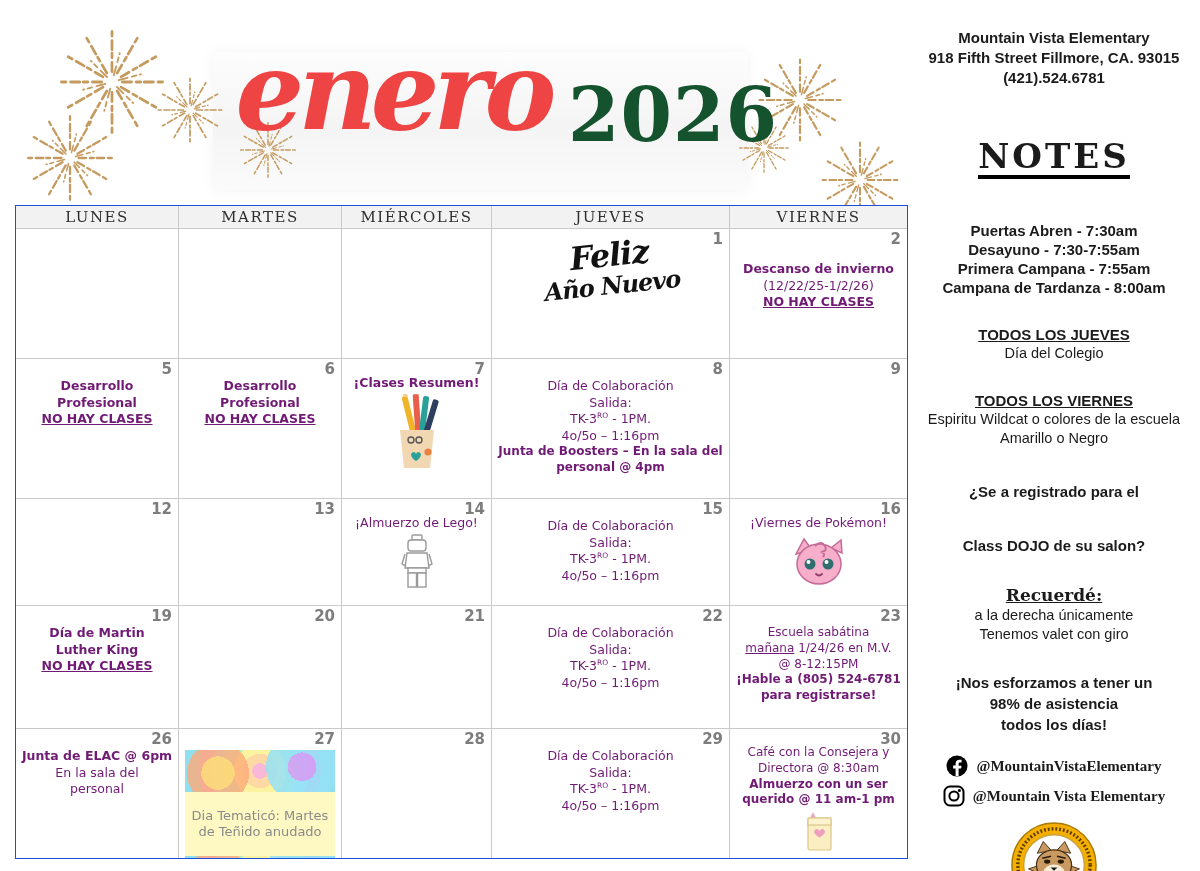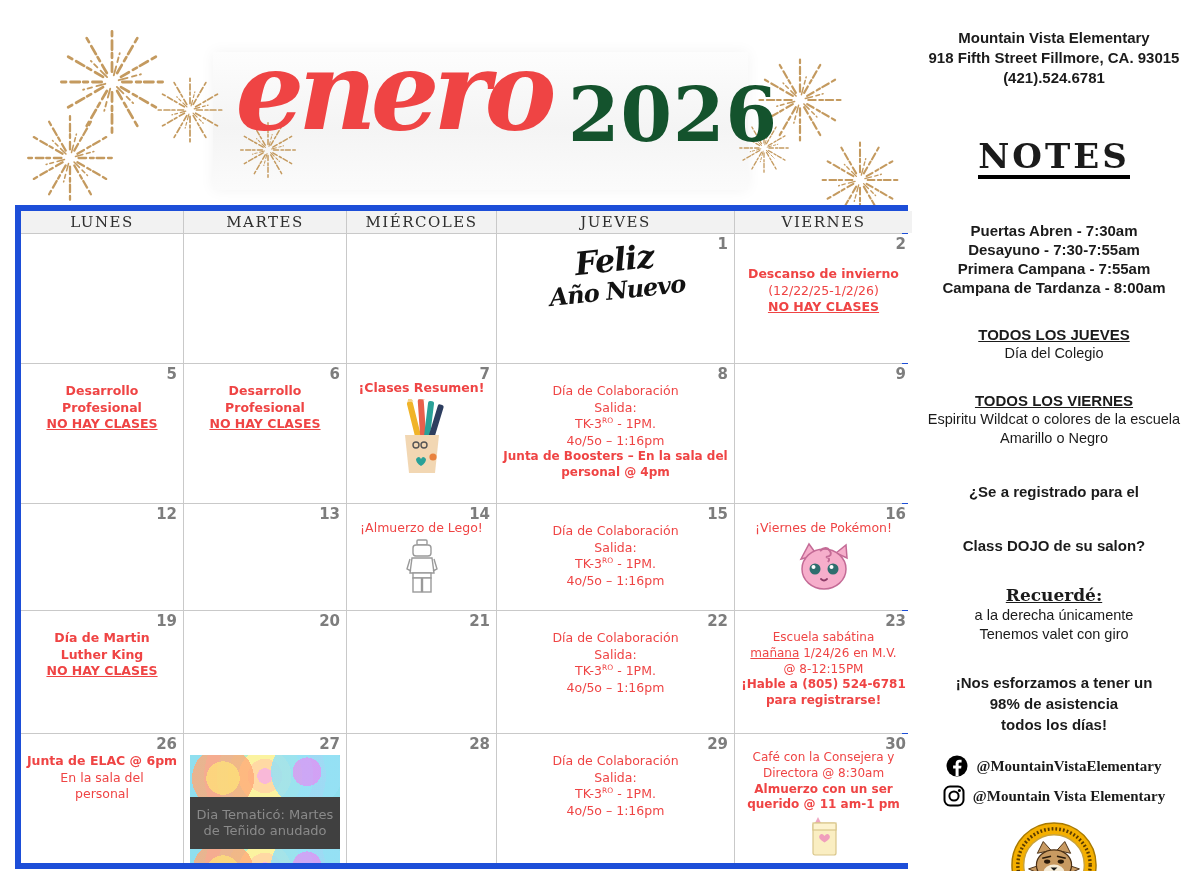--- a/index.html
+++ b/index.html
@@ -37,46 +37,46 @@
   .attend div { font-weight:bold; font-size:15px; line-height:21px; }
   .social-row { margin-top:20px; display:flex; align-items:center; justify-content:center; gap:8px;font-family:Liberation Serif, serif; }
   .social-row + .social-row { margin-top:8px; }
   .social-row span { font-weight:bold; font-size:15px; }
   .logo-wrap { margin-top:14px; }
 
   
   .calendar { position:absolute; left:15px; top:205px; width:893px;
     display:grid; grid-template-columns:162px 162px 149px 237px 177px;
     grid-template-rows:22px 129px 139px 106px 122px 129px;
-    gap:1px; background:#c9c9c9; border:6px solid #1d4ed8; }
+    gap:1px; background:#c9c9c9; border:1px solid #1d4ed8; }
   .dayhead { background:#f2f2f2; display:flex; align-items:center; justify-content:center;
     font-family:"DejaVu Serif", serif; font-size:15px; letter-spacing:1.5px; color:#2e2e2e; }
   .cell { background:#fff; position:relative; overflow:hidden; }
   .date { position:absolute; top:1px; right:6px; font-weight:bold; font-size:15px; color:#7d7d7d; }
-  .ev { margin-top:19px; text-align:center; font-size:12.5px; line-height:1.32; color:#ef4444; padding:0 3px; }
+  .ev { margin-top:19px; text-align:center; font-size:12.5px; line-height:1.32; color:#701a75; padding:0 3px; }
   .ev.tight { margin-top:16px; }
   .b { font-weight:bold; }
   .u { text-decoration:underline; }
   .sup { font-size:7.5px; vertical-align:5px; }
   .sm { font-size:12px; }
 
   
   .fan { margin-top:8px; text-align:center; transform:rotate(-6deg);
     font-family:"DejaVu Serif", serif; font-style:italic; font-weight:bold; color:#121212; }
   .fan .l1 { font-size:32px; line-height:36px; letter-spacing:-1px; }
   .fan .l2 { font-size:24px; line-height:26px; letter-spacing:-1px; }
 
   
   .tiedye { width:150px; margin:5px auto 0; }
   .td-band { height:42px;
     background:
       radial-gradient(circle at 22% 55%, rgba(255,214,120,.95) 0 14%, rgba(255,170,120,.8) 14% 26%, transparent 26%),
       radial-gradient(circle at 78% 40%, rgba(210,160,245,.9) 0 12%, rgba(150,225,245,.85) 12% 30%, transparent 30%),
       radial-gradient(circle at 50% 50%, #f9b8d8 0 10%, #ffd9a4 10% 22%, #fbf3a0 22% 34%, #b6efc6 34% 48%, #9fe6f4 48% 62%, #cdb4f0 62% 78%, #8fdfef 78% 100%); }
-  .td-caption { background:#404040; padding:10px 0; text-align:center;
+  .td-caption { background:#fef9c3; padding:16px 0; text-align:center;
     color:#8a8a8a; font-size:13px; line-height:16px; }
 
   .imgrow { display:flex; justify-content:center; margin-top:2px; }
 </style>
 </head>
 <body>
 
 <div class="page">
 
   <div class="title-backdrop"></div>

